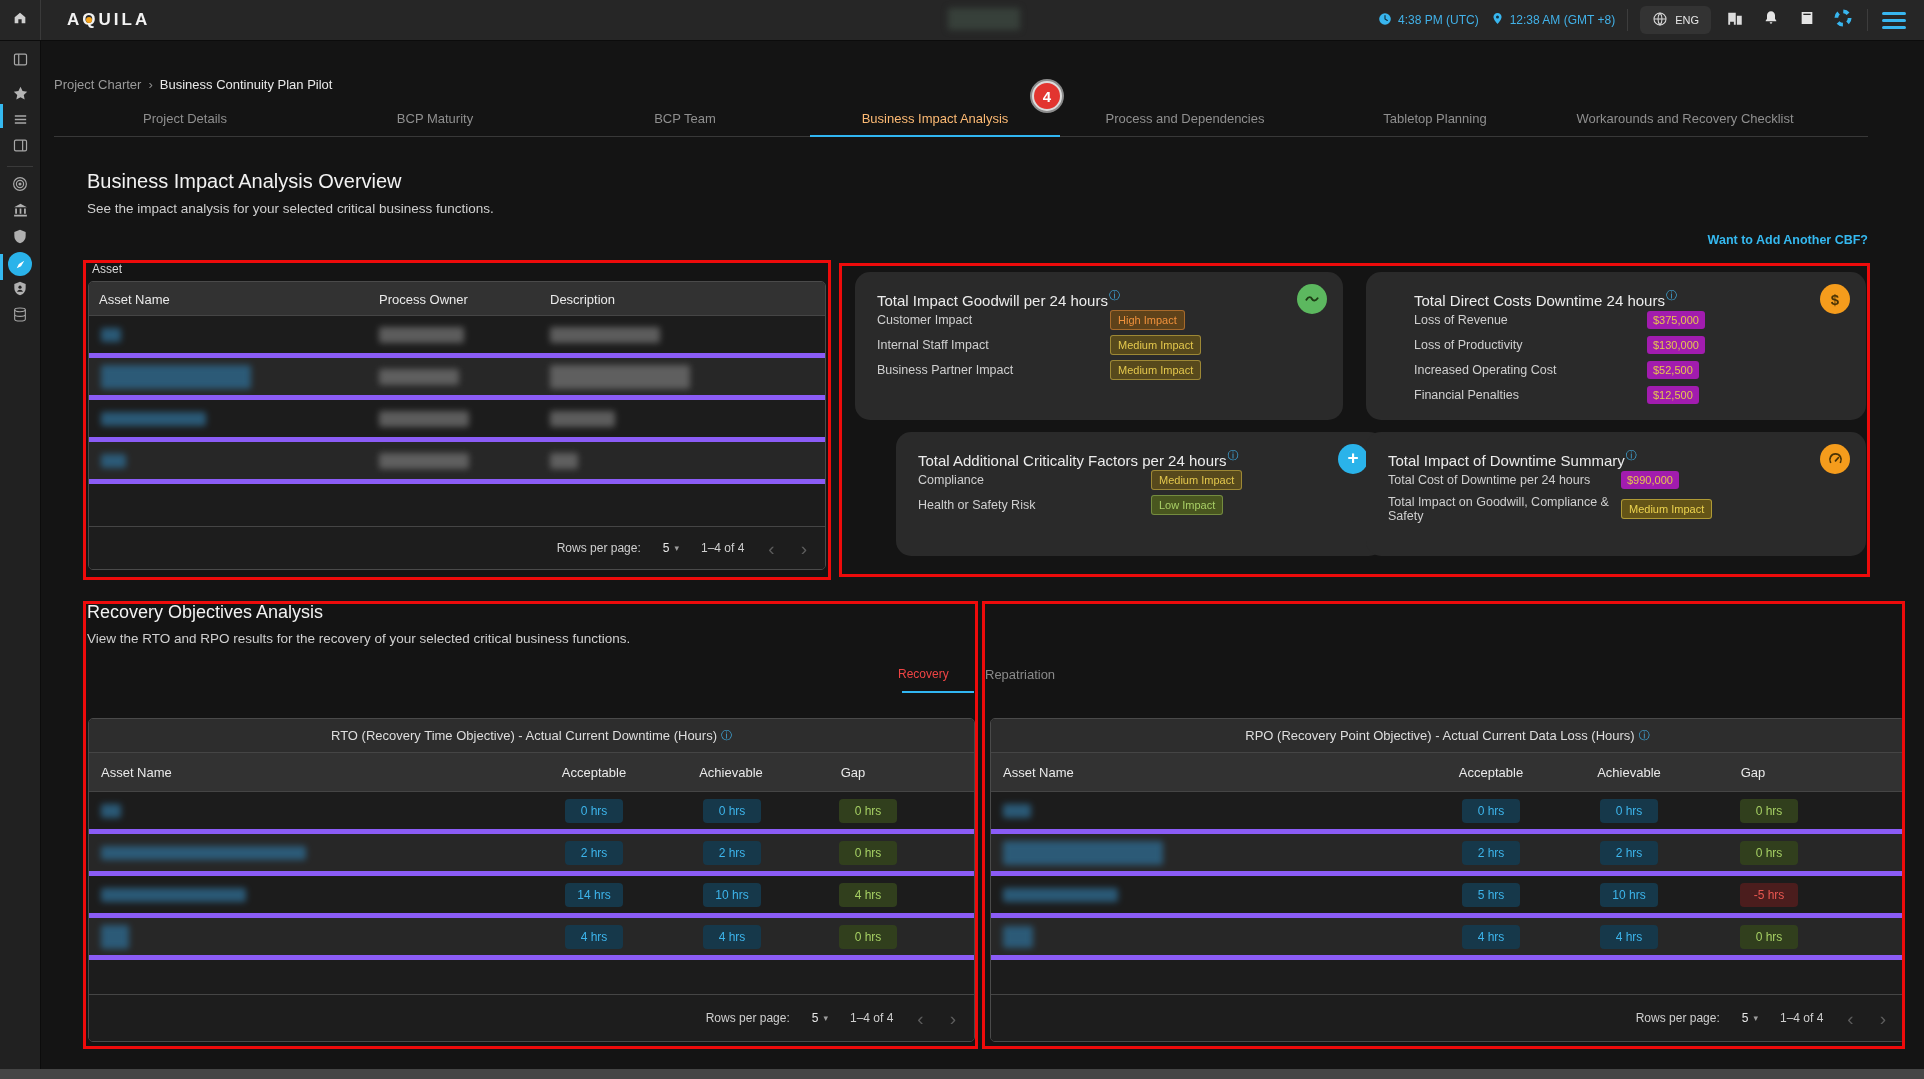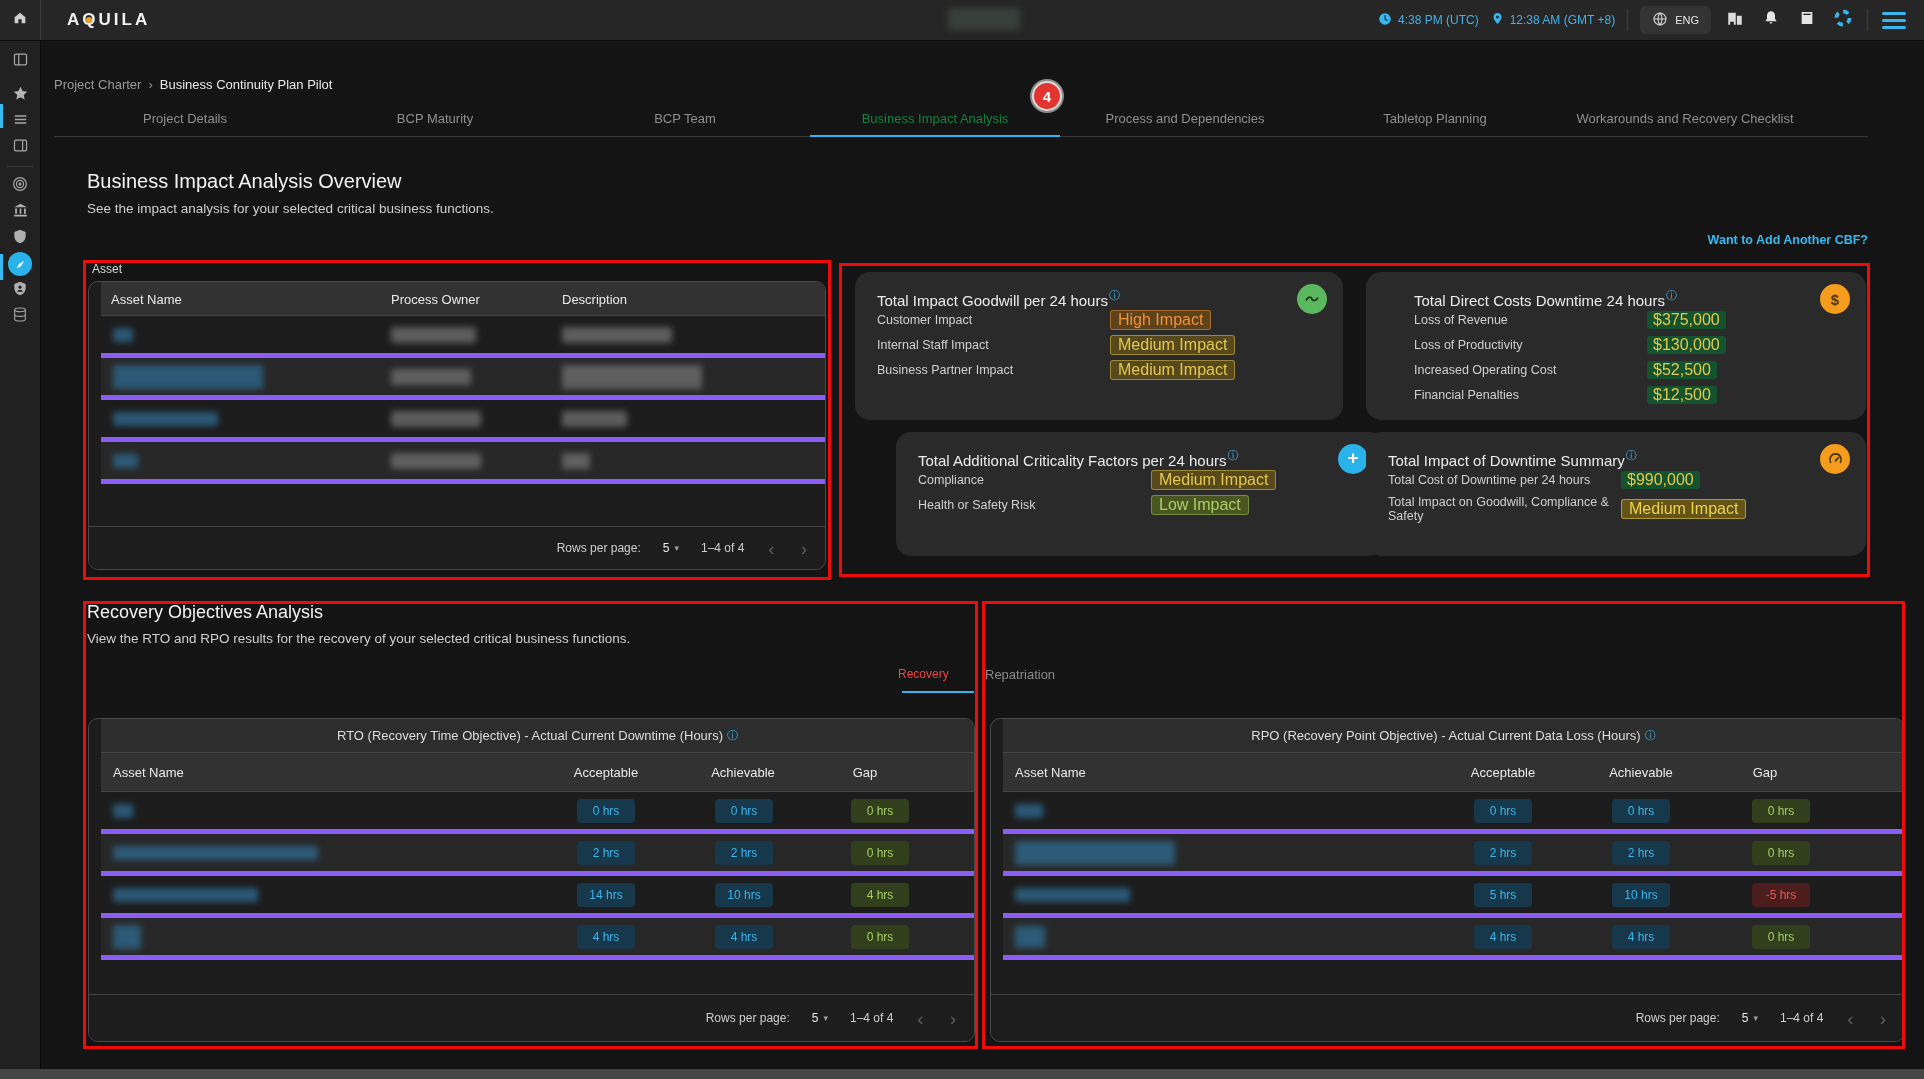--- a/index.html
+++ b/index.html
@@ -34,41 +34,41 @@
   .sb-active{width:24px;height:24px;background:#2ab3ea;border-radius:50%;
              display:flex;align-items:center;justify-content:center;}
   .edge-mark{position:absolute;left:0;width:3px;background:#35b9f0;z-index:6;}
   
   #breadcrumb{position:absolute;left:54px;top:77px;font-size:13px;color:#9a9a9a;}
   #breadcrumb .sep{margin:0 7px;color:#8a8a8a;}
   #breadcrumb .cur{color:#e9e9e9;}
   #tabbar{position:absolute;left:54px;top:106px;width:1814px;height:30px;border-bottom:1px solid #383838;}
   #tabs{position:absolute;left:6px;top:0;display:flex;height:30px;}
   .tab{width:250px;text-align:center;font-size:13px;color:#8f8f8f;line-height:26px;cursor:pointer;position:relative;}
-  .tab.active{color:#15803d;}
+  .tab.active{color:#fdba74;}
   .tab.active::after{content:'';position:absolute;left:0;right:0;bottom:-1px;height:2px;background:#31b6f2;}
   
   .anno-box{position:absolute;border:3px solid #ee0b0b;box-sizing:border-box;pointer-events:none;z-index:30;}
   #anno-badge{position:absolute;left:1032px;top:81px;width:30px;height:30px;border-radius:50%;
               background:#e23530;border:2px solid #dcdcdc;box-shadow:0 0 0 2px #8c8c8c;
               color:#fff;font-weight:bold;font-size:15px;display:flex;align-items:center;
               justify-content:center;z-index:31;box-sizing:border-box;}
   
   #bia-title{position:absolute;left:87px;top:170px;font-size:20px;color:#f2f2f2;}
   #bia-sub{position:absolute;left:87px;top:201px;font-size:13.5px;color:#cfcfcf;}
   #add-cbf{position:absolute;right:56px;top:233px;font-size:12.5px;font-weight:bold;color:#35b9f0;cursor:pointer;}
   #rec-title{position:absolute;left:87px;top:602px;font-size:18px;color:#f2f2f2;}
   #rec-sub{position:absolute;left:87px;top:631px;font-size:13.5px;color:#cfcfcf;}
   #rtab-recovery{position:absolute;left:898px;top:667px;width:80px;text-align:left;
                  font-size:12px;color:#ef4444;cursor:pointer;}
   #rtab-underline{position:absolute;left:902px;top:691px;width:72px;height:2px;background:#31b6f2;}
   #rtab-repat{position:absolute;left:985px;top:667px;font-size:13px;color:#8a8a8a;cursor:pointer;}
   
-  .dtable{position:absolute;background:#1c1c1c;border:1px solid #4a4a4a;border-radius:10px;
-          box-sizing:border-box;overflow:hidden;padding-left:12px;}
+  .dtable{position:absolute;background:#1c1c1c;border:1px solid #4a4a4a;border-radius:5px;
+          box-sizing:border-box;overflow:hidden;}
   .ttitle{height:33px;background:#2d2d2d;border-bottom:1px solid #454545;display:flex;
           align-items:center;justify-content:center;font-size:13px;color:#dedede;gap:4px;}
   .thead{position:relative;background:#323232;border-bottom:1px solid #454545;font-size:13px;color:#eaeaea;}
   #asset-head{height:33px;}
   .hrs-head{height:38px;}
   .thead span{position:absolute;top:50%;transform:translateY(-50%);white-space:nowrap;}
   .rows{position:relative;}
   .arow,.hrow{position:relative;height:37px;border-bottom:5px solid #8b5cf6;background:#1c1c1c;}
   .arow.alt,.hrow.alt{background:#272727;}
   .redact{position:absolute;top:50%;transform:translateY(-50%);border-radius:2px;filter:blur(3px);}
@@ -97,26 +97,26 @@
   .cicon{position:absolute;right:16px;top:12px;width:30px;height:30px;border-radius:50%;
          display:flex;align-items:center;justify-content:center;}
   .cicon.green{background:#5cb85f;}
   .cicon.orange{background:#f59c1c;}
   .cicon.cyan{background:#2ab3ea;}
   .cicon .dollar{color:#4a3305;font-weight:bold;font-size:15px;}
   .cicon .plus{color:#fff;font-size:19px;font-weight:bold;margin-top:-2px;}
   .card-rows{margin:0 22px 0;display:flex;flex-direction:column;gap:5px;}
   .crow{display:grid;grid-template-columns:233px 1fr;align-items:center;min-height:20px;}
   .clabel{font-size:12.5px;color:#d0d0d0;}
-  .badge{justify-self:start;display:inline-block;font-size:16px;padding:1px 7px;border-radius:3px;line-height:16px;}
+  .badge{justify-self:start;display:inline-block;font-size:11px;padding:1px 7px;border-radius:3px;line-height:16px;}
   .badge.high{color:#f0913c;background:#5e421a;border:1px solid rgba(240,145,60,.5);}
   .badge.medium{color:#e4c84d;background:#57491c;border:1px solid rgba(228,200,77,.5);}
   .badge.medium-bright{color:#ecd34f;background:#645417;border:1px solid rgba(236,211,79,.55);}
   .badge.low{color:#a9cf66;background:#49561f;border:1px solid rgba(169,207,102,.45);}
-  .badge.money{color:#e4c84d;background:#14532d;border:none;padding:1px 6px;}
+  .badge.money{color:#e4c84d;background:#a21caf;border:none;padding:1px 6px;}
   
   #asset-table{left:88px;top:281px;width:738px;height:289px;}
   #rto-table{left:88px;top:718px;width:887px;height:324px;}
   #rpo-table{left:990px;top:718px;width:915px;height:324px;}
   #card-0{left:855px;top:272px;width:488px;height:148px;}
   #card-1{left:1366px;top:272px;width:500px;height:148px;padding-left:26px;}
   #card-2{left:896px;top:432px;width:488px;height:124px;}
   #card-3{left:1366px;top:432px;width:500px;height:124px;}
   #box-asset{left:83px;top:260px;width:748px;height:320px;}
   #box-cards{left:839px;top:263px;width:1031px;height:314px;}

